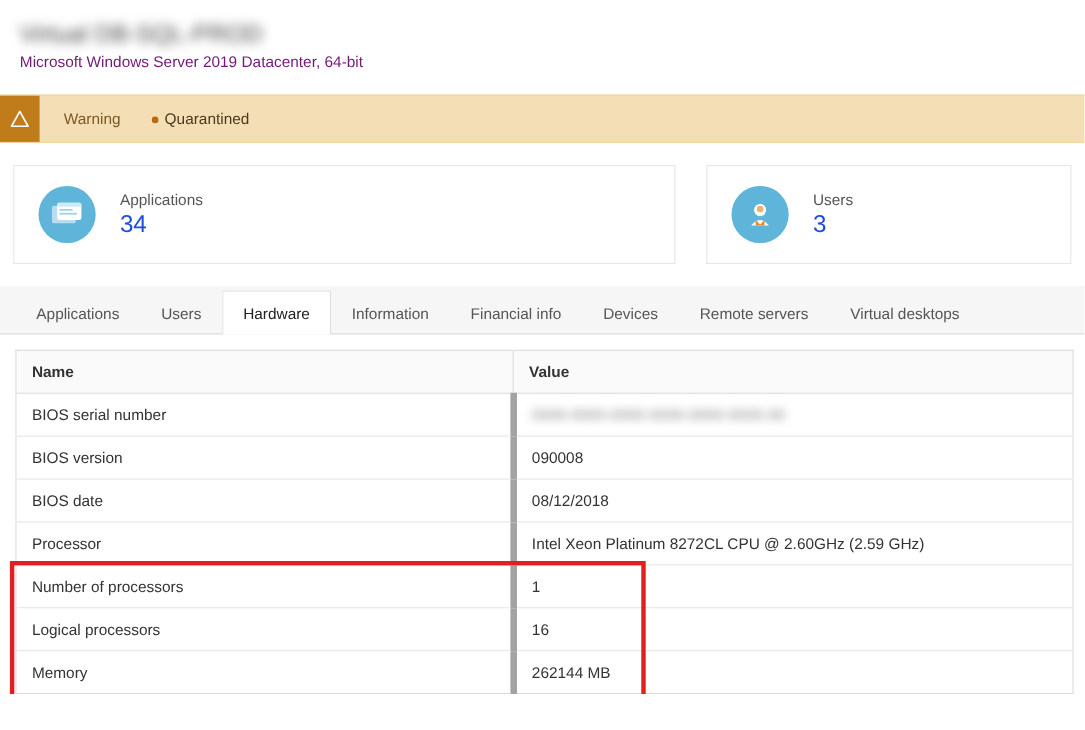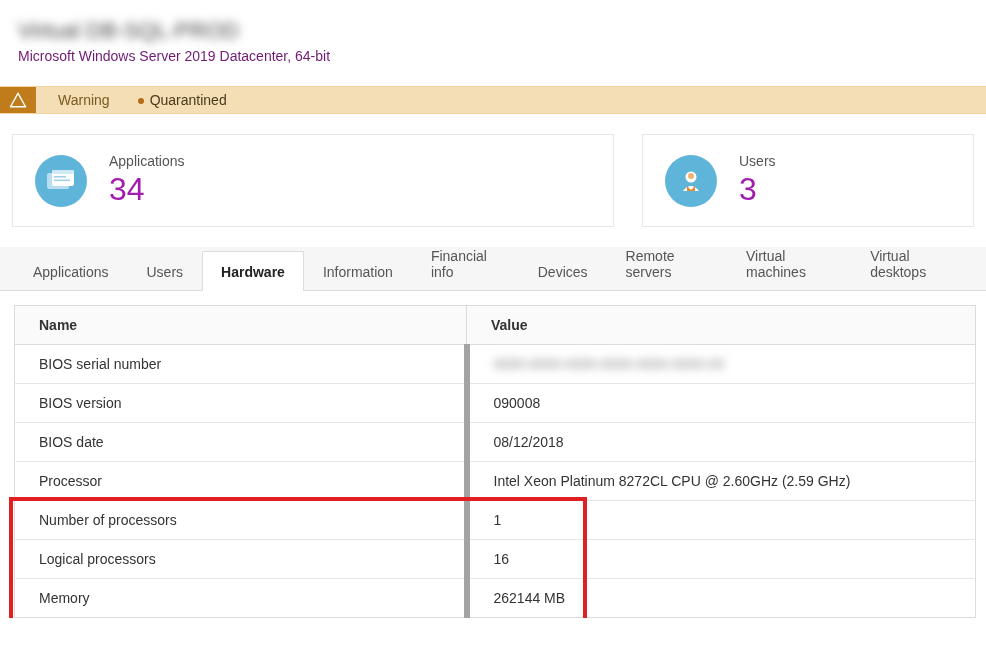--- a/index.html
+++ b/index.html
@@ -25,21 +25,21 @@
   .header-subtitle {
     font-size: 14px;
     color: #701a75;
   }
   .warning-bar {
     display: flex;
     align-items: stretch;
     background: #f3deb5;
     border-top: 1px solid #f0d59e;
     border-bottom: 1px solid #f0d59e;
-    height: 28px;
+    height: 44px;
     margin-top: 8px;
   }
   .warning-icon-box {
     width: 36px;
     background: #c07b1b;
     display: flex;
     align-items: center;
     justify-content: center;
   }
   .warning-icon-box svg { display: block; }
@@ -84,23 +84,23 @@
     justify-content: center;
     margin-right: 22px;
   }
   .card-icon svg { display: block; }
   .card-label {
     font-size: 14px;
     color: #555;
     margin-bottom: 2px;
   }
   .card-value {
-    font-size: 32px;
+    font-size: 22px;
     font-weight: 300;
-    color: #a21caf;
+    color: #1d4ed8;
   }
 
   .tabs-bar {
     display: flex;
     align-items: flex-end;
     border-bottom: 1px solid #dcdcdc;
     background: #f6f6f6;
     padding: 0 14px;
     height: 44px;
     gap: 0;
@@ -112,35 +112,35 @@
     border: 1px solid transparent;
     border-bottom: none;
     cursor: pointer;
     position: relative;
     top: 1px;
   }
   .tab.active {
     background: #fff;
     border-color: #dcdcdc;
     color: #222;
-    font-weight: 700;
+    font-weight: 400;
     border-radius: 2px 2px 0 0;
   }
 
   .table-wrap {
     padding: 14px 10px 0 14px;
   }
   table {
     width: 100%;
     border-collapse: collapse;
     border: 1px solid #dcdcdc;
   }
   th, td {
     text-align: left;
-    padding: 11px 24px;
+    padding: 11px 14px;
     border-bottom: 1px solid #e6e6e6;
     font-size: 14px;
   }
   th {
     background: #fafafa;
     font-weight: 600;
     color: #333;
     border-bottom: 1px solid #dcdcdc;
   }
   th:first-child, td:first-child {
@@ -211,21 +211,20 @@
 </div>
 
 <div class="tabs-bar" id="tabs-bar">
     <div class="tab">Applications</div>
     <div class="tab">Users</div>
     <div class="tab active">Hardware</div>
     <div class="tab">Information</div>
     <div class="tab">Financial info</div>
     <div class="tab">Devices</div>
     <div class="tab">Remote servers</div>
-    <div class="tab">Virtual machines</div>
     <div class="tab">Virtual desktops</div>
   </div>
 
 <div class="rel-wrap">
   <div class="table-wrap">
     <table>
       <thead>
         <tr>
           <th>Name</th>
           <th>Value</th>

